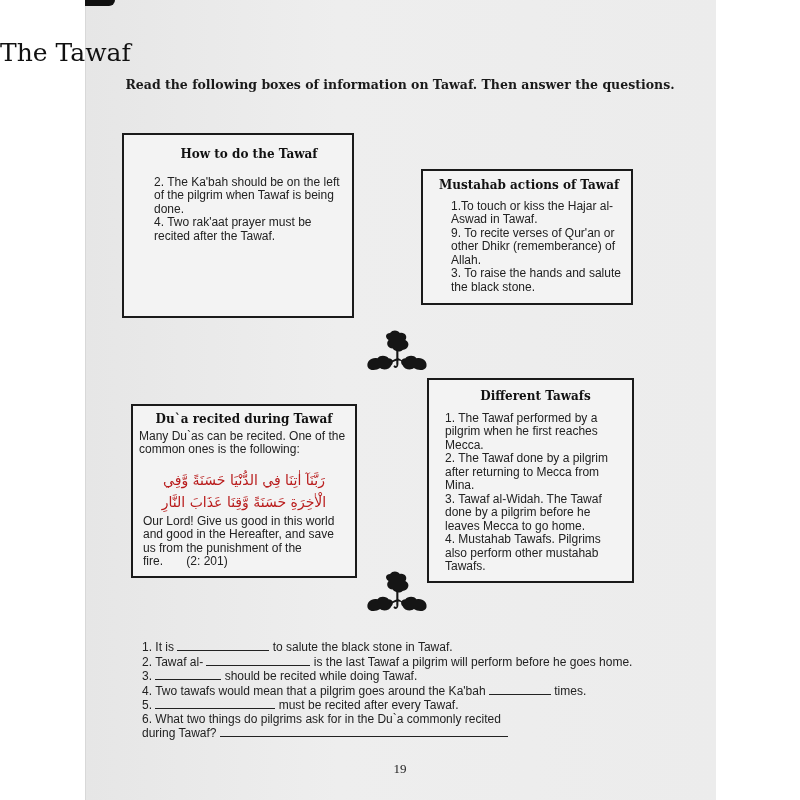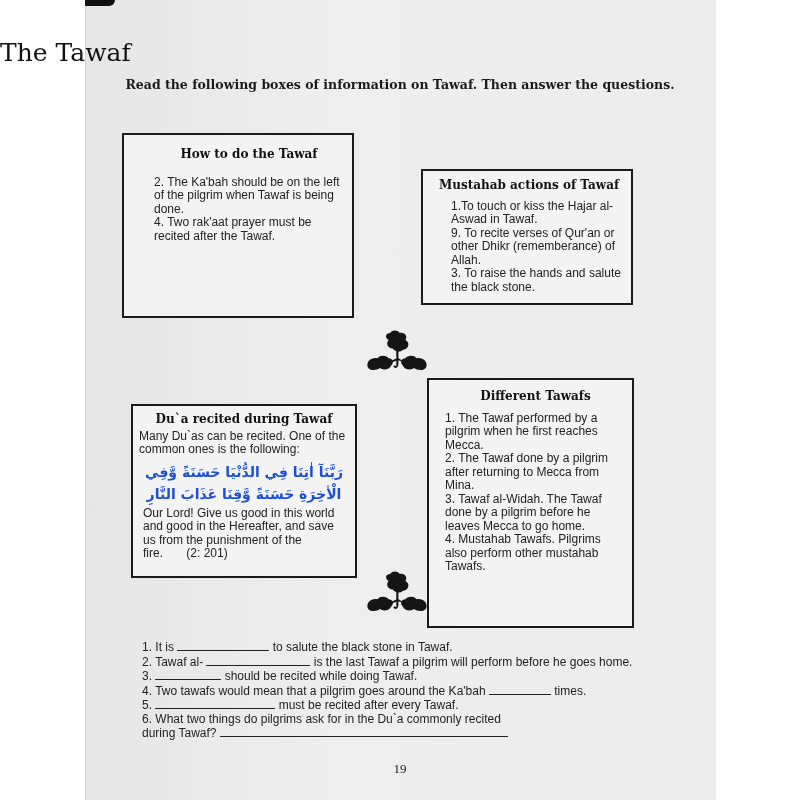--- a/index.html
+++ b/index.html
@@ -37,24 +37,24 @@
     .box .item { margin: 0; }
     #box-how { left: 122px; top: 133px; width: 232px; height: 185px; padding: 13px 8px 0 30px; }
     #box-how h2 { margin-bottom: 14px; }
     #box-must { left: 421px; top: 169px; width: 212px; height: 136px; padding: 8px 6px 0 10px; }
     #box-must h2 { margin-bottom: 7px; white-space: nowrap; }
     #box-must .list { padding-left: 18px; }
     #box-dua { left: 131px; top: 404px; width: 226px; height: 174px; padding: 7px 6px 0 6px; }
     #box-dua h2 { margin-bottom: 3px; }
     #box-dua .arabic {
       font-family: "DejaVu Sans", sans-serif; direction: rtl; text-align: center;
-      font-size: 14px; line-height: 22px; margin: 4px 0 2px; color: #1d4ed8; font-weight: bold;
+      font-size: 14px; line-height: 22px; margin: 12px 0 2px; color: #b91c1c; font-weight: normal;
     }
     #box-dua .trans { padding-left: 4px; }
-    #box-diff { left: 427px; top: 378px; width: 207px; height: 250px; padding: 10px 6px 0 16px; }
+    #box-diff { left: 427px; top: 378px; width: 207px; height: 205px; padding: 10px 6px 0 16px; }
     #box-diff h2 { margin-bottom: 8px; }
     .ornament { position: absolute; width: 70px; height: 60px; }
     #orn-1 { left: 362px; top: 322px; }
     #orn-2 { left: 362px; top: 563px; }
     .questions {
       position: absolute; left: 142px; top: 640px; width: 500px;
       font-size: 12px; line-height: 13.5px; color: #222;
     }
     .q { white-space: nowrap; }
     .blank {

